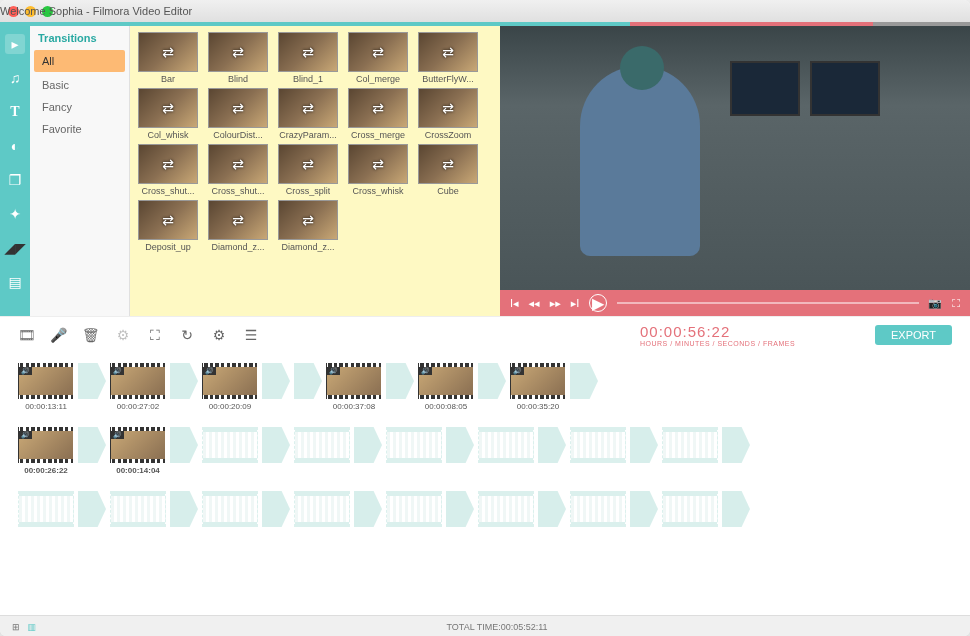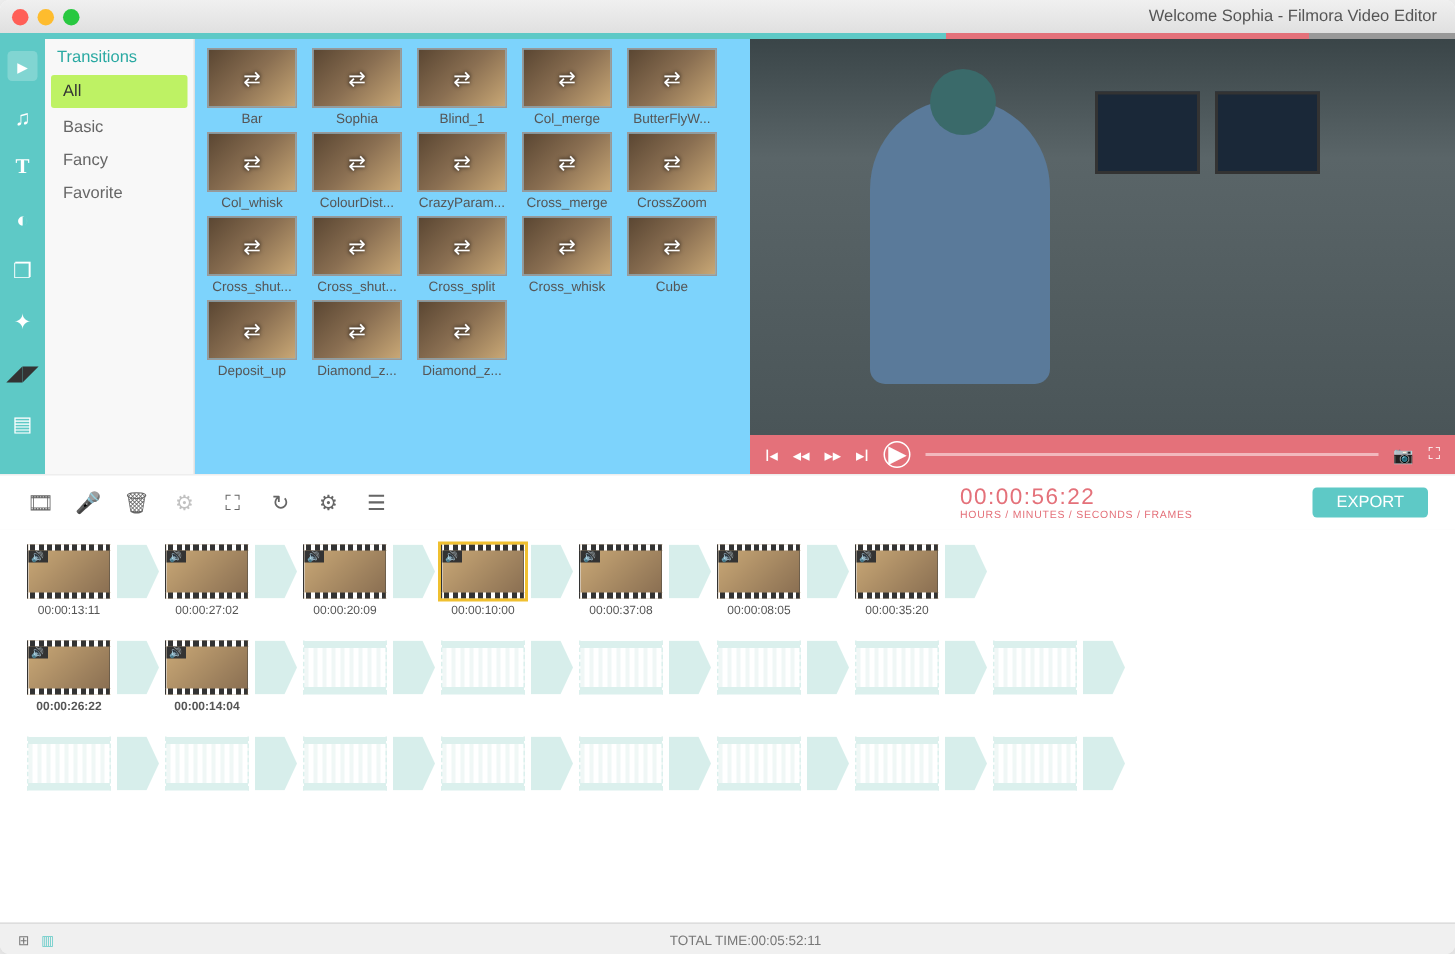--- a/index.html
+++ b/index.html
@@ -1,31 +1,31 @@
 <!DOCTYPE html>
 <html><head>
 <meta charset="utf-8">
 <style>
 * { box-sizing: border-box; margin: 0; padding: 0; font-family: -apple-system, "Helvetica Neue", Arial, sans-serif; }
 body { width: 970px; height: 636px; background: #f5f5f5; overflow: hidden; border-radius: 6px; box-shadow: 0 4px 20px rgba(0,0,0,0.2); }
 .titlebar { height: 22px; background: linear-gradient(#f0f0f0,#e0e0e0); display:flex; align-items:center; padding:0 8px; font-size:11px; color:#555; position:relative; border-top-left-radius:6px;border-top-right-radius:6px;}
 .traffic { display:flex; gap:6px; }
 .traffic span { width:11px;height:11px;border-radius:50%; }
 .tl-red{background:#ff5f57;} .tl-yellow{background:#febc2e;} .tl-green{background:#28c840;}
-.titlebar .title{position:absolute;left:0;right:12px;text-align:right;pointer-events:none;}
+.titlebar .title{position:absolute;left:0;right:0;text-align:left;pointer-events:none;}
 .topstrip{height:4px;background:linear-gradient(to right,#5ec9c6 0%,#5ec9c6 65%,#e4717a 65%,#e4717a 90%,#999 90%);}
 .app{display:flex;height:290px;}
 .lefttool{width:30px;background:#5ec9c6;display:flex;flex-direction:column;align-items:center;padding-top:8px;gap:14px;}
 .lefttool .ico{width:20px;height:20px;color:#fff;display:flex;align-items:center;justify-content:center;font-size:14px;cursor:pointer;}
 .lefttool .ico.active{background:rgba(255,255,255,0.22);border-radius:3px;}
 .catpanel{width:100px;background:#f8f8f8;border-right:1px solid #e0e0e0;font-size:11px;}
-.catpanel .hdr{color:#29a9a2;padding:6px 8px;font-weight:400;}
+.catpanel .hdr{color:#29a9a2;padding:6px 8px;font-weight:700;}
 .catpanel .item{padding:5px 12px;color:#666;cursor:pointer;}
-.catpanel .item.sel{background:#bef264;color:#333;border-radius:2px;margin:0 4px 2px 4px;padding:5px 8px;}
-.grid{flex:0 0 370px;background:#7dd3fc;padding:6px 4px;overflow:hidden;position:relative;}
+.catpanel .item.sel{background:#fdba74;color:#333;border-radius:2px;margin:0 4px 2px 4px;padding:5px 8px;}
+.grid{flex:0 0 370px;background:#fef9c3;padding:6px 4px;overflow:hidden;position:relative;}
 .gridin{display:flex;flex-wrap:wrap;gap:4px 2px;}
 .thumb{width:68px;display:flex;flex-direction:column;align-items:center;cursor:pointer;}
 .thumb .pic{width:60px;height:40px;background:linear-gradient(135deg,#5a4632 0%,#8a6f52 50%,#c9a876 100%);border:1px solid #999;position:relative;overflow:hidden;}
 .thumb .pic::after{content:"⇄";position:absolute;inset:0;display:flex;align-items:center;justify-content:center;color:#fff;font-size:14px;text-shadow:0 0 3px #000;}
 .thumb .lbl{font-size:9px;color:#555;margin-top:2px;white-space:nowrap;overflow:hidden;text-overflow:ellipsis;max-width:64px;text-align:center;}
 .preview{flex:1;background:#000;display:flex;flex-direction:column;min-width:0;}
 .vimg{flex:1;background:linear-gradient(to bottom,#3a4548 0%,#5a6568 30%,#4a5558 100%);position:relative;overflow:hidden;}
 .nurse{position:absolute;left:80px;top:40px;width:120px;height:190px;background:#5a7a9a;border-radius:60px 60px 10px 10px;}
 .nurse::before{content:"";position:absolute;top:-20px;left:40px;width:44px;height:44px;border-radius:50%;background:#3a6a6a;}
 .mon{position:absolute;top:35px;background:#1a2838;border:2px solid #333;}
@@ -91,21 +91,21 @@
 
   <div class="grid">
 
     <div class="gridin" id="gridin">
         <div class="thumb">
           <div class="pic"></div>
           <div class="lbl">Bar</div>
         </div>
         <div class="thumb">
           <div class="pic"></div>
-          <div class="lbl">Sophia</div>
+          <div class="lbl">Blind</div>
         </div>
         <div class="thumb">
           <div class="pic"></div>
           <div class="lbl">Blind_1</div>
         </div>
         <div class="thumb">
           <div class="pic"></div>
           <div class="lbl">Col_merge</div>
         </div>
         <div class="thumb">
@@ -214,24 +214,20 @@
       <div class="clip">
         <div class="clippic fstrip"></div>
         <div class="ts">00:00:27:02</div>
       </div>
       <div class="trans"></div>
       <div class="clip">
         <div class="clippic fstrip"></div>
         <div class="ts">00:00:20:09</div>
       </div>
       <div class="trans"></div>
-      <div class="clip">
-        <div class="clippic fstrip sel"></div>
-        <div class="ts">00:00:10:00</div>
-      </div>
       <div class="trans"></div>
       <div class="clip">
         <div class="clippic fstrip"></div>
         <div class="ts">00:00:37:08</div>
       </div>
       <div class="trans"></div>
       <div class="clip">
         <div class="clippic fstrip"></div>
         <div class="ts">00:00:08:05</div>
       </div>

